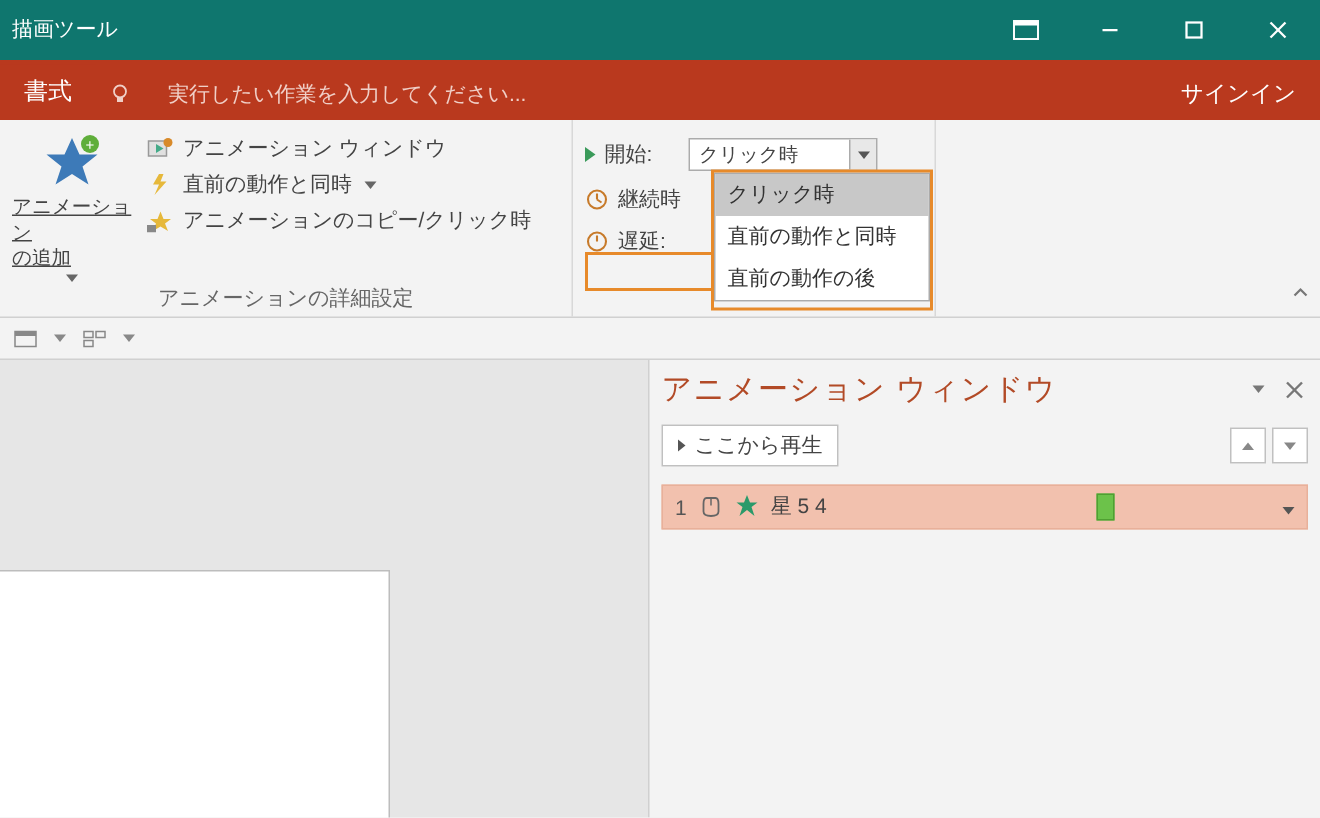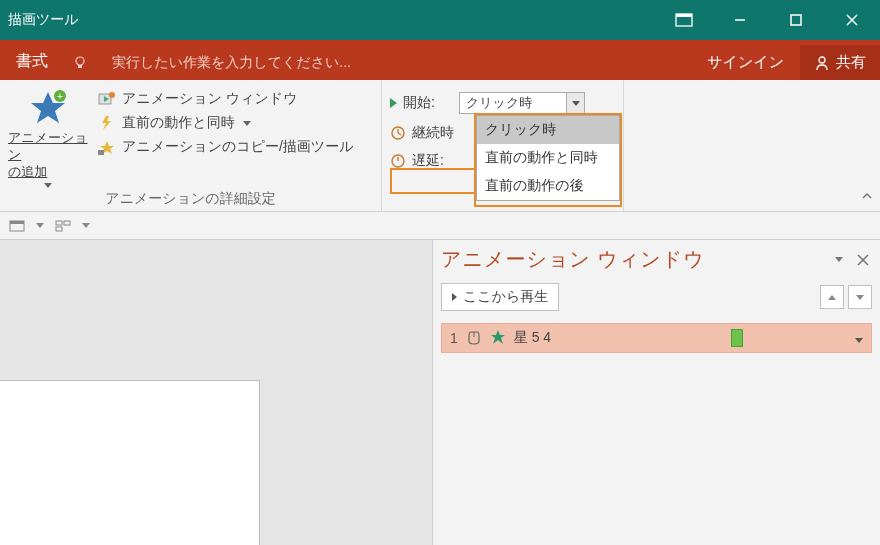--- a/index.html
+++ b/index.html
@@ -123,27 +123,20 @@
 <div class="tabrow">
   <div class="tab active">書式</div>
   <div class="tellme">
     <svg width="16" height="16">
         <circle cx="8" cy="6" r="4" fill="none" stroke="#f0cfc7" stroke-width="1.2"></circle>
         <rect x="6" y="10" width="4" height="3" fill="#f0cfc7"></rect>
       </svg>
     <span>実行したい作業を入力してください...</span>
   </div>
   <div class="signin">サインイン</div>
-  <div class="share">
-    <svg width="16" height="16">
-        <circle cx="8" cy="5" r="3" fill="none" stroke="#fff" stroke-width="1.3"></circle>
-        <path d="M3 15 Q3 10 8 10 Q13 10 13 15" fill="none" stroke="#fff" stroke-width="1.3"></path>
-      </svg>
-    <span>共有</span>
-  </div>
 </div>
 
 <div class="ribbon">
 
   <div class="group" style="width:382px;">
     <div class="group-body">
       <div class="bigbtn">
         <svg width="40" height="40">
           <polygon points="20,4 25,15 37,15 27,23 31,35 20,28 9,35 13,23 3,15 15,15" fill="#3d7ab8"></polygon>
           <circle cx="32" cy="8" r="6" fill="#5fae3a"></circle>
@@ -167,21 +160,21 @@
               <polygon points="8,1 4,8 8,8 5,15 13,6 9,6 11,1" fill="#e6b83a"></polygon>
             </svg>
           <span>直前の動作と同時</span>
           <span class="tri tri-down dd" style="color:#666;"></span>
         </div>
         <div class="smallbtn">
           <svg width="18" height="16">
               <polygon points="9,2 11,7 16,7 12,10 14,15 9,12 4,15 6,10 2,7 7,7" fill="#e6b83a"></polygon>
               <rect x="0" y="11" width="6" height="5" fill="#888"></rect>
             </svg>
-          <span>アニメーションのコピー/描画ツール</span>
+          <span>アニメーションのコピー/クリック時</span>
         </div>
       </div>
     </div>
     <div class="group-label">アニメーションの詳細設定</div>
   </div>
 
   <div class="group timing-group" style="width:242px; border-right:1px solid #d8d8d8;">
     <div class="timing-rows">
       <div class="timing-row">
         <span class="tri tri-right" style="color:#3a9a5a;"></span>

